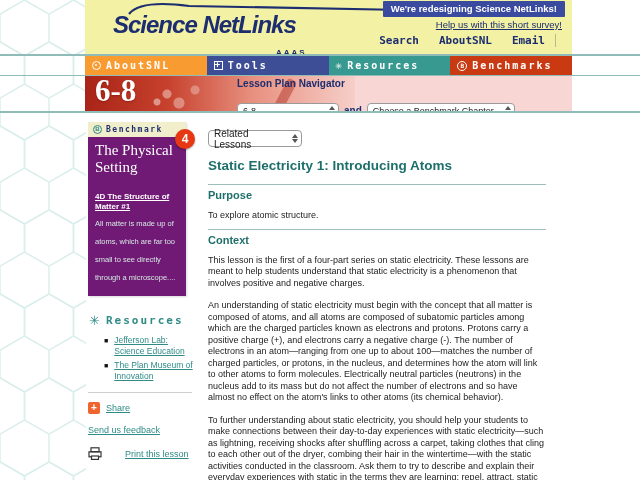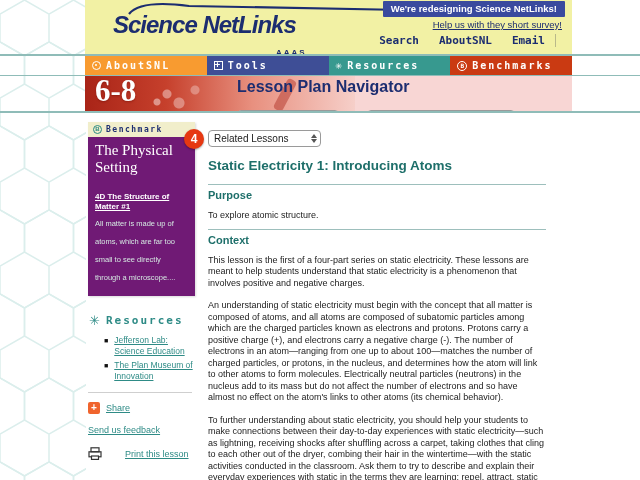--- a/index.html
+++ b/index.html
@@ -62,39 +62,39 @@
       radial-gradient(circle at 82px 18px, rgba(255,255,255,.40) 0 4px, rgba(255,255,255,0) 5px),
       radial-gradient(circle at 94px 27px, rgba(255,255,255,.35) 0 5px, rgba(255,255,255,0) 6px),
       radial-gradient(circle at 110px 14px, rgba(255,255,255,.30) 0 4px, rgba(255,255,255,0) 5px),
       linear-gradient(90deg, #a92417 0%, #c6402c 30%, #e8907f 62%, #f6cfc9 100%); }
   .banner-art { position:absolute; left:195px; top:2px; width:10px; height:34px;
                 background:rgba(170,40,28,.45); border-radius:4px; transform:rotate(28deg); }
   .grade { position:absolute; left:10px; top:-3px; color:#fff;
            font-family:"Liberation Serif", serif; font-weight:bold; font-size:31px;
            text-shadow:0 1px 2px rgba(120,20,10,.6); }
   .navigator { position:absolute; left:152px; top:2px; }
-  .nav-title { font-size:16px; font-weight:bold; color:#1c2d70; margin-bottom:14px; }
+  .nav-title { font-size:10px; font-weight:bold; color:#1c2d70; margin-bottom:14px; }
   .nav-row { display:flex; align-items:center; gap:5px; }
   .selectbox { display:flex; align-items:center; justify-content:space-between; background:#fff;
                border:1px solid #9a9a9a; border-radius:4px; height:15px; font-size:9px;
                color:#222; padding:0 3px 0 5px; cursor:pointer; }
   .sel-grade { width:102px; }
   .sel-chapter { width:148px; }
   .and { font-size:10px; font-weight:bold; color:#1c2d70; }
   .stepper { display:flex; flex-direction:column; align-items:center; gap:1px; margin-left:4px; }
   .stepper i { width:0; height:0; border-left:3px solid transparent; border-right:3px solid transparent; }
   .stepper .up { border-bottom:4px solid #555; }
   .stepper .dn { border-top:4px solid #555; }
   .display-btn { margin-top:3px; display:inline-block; padding:0px 9px 1px;
                  border:1px solid #8a8a8a; border-radius:3px;
                  background:linear-gradient(#fefefe,#dedede); font-size:10px; color:#222; cursor:pointer; }
 
   
   .sidebar { position:absolute; left:88px; top:122px; width:107px; z-index:2; }
-  .bm-box { position:relative; width:107px; box-shadow:1px 1px 2px rgba(0,0,0,.15); }
+  .bm-box { position:relative; width:98px; box-shadow:1px 1px 2px rgba(0,0,0,.15); }
   .bm-strip { background:#f1eecb; height:15px; display:flex; align-items:center; gap:4px; padding-left:5px; }
   .bm-strip .ic-cb2 { width:9px; height:9px; border:1.5px solid #2a8a82; border-radius:50%;
                       font-size:6px; line-height:6px; text-align:center; font-weight:bold; color:#2a8a82; flex:none; }
   .bm-strip-label { font-family:"DejaVu Sans Mono", monospace; font-size:8px; font-weight:bold;
                     letter-spacing:1.5px; color:#1c2d70; }
   .bm-badge { position:absolute; right:-9px; top:7px; width:20px; height:20px; background:#e63812;
               border-radius:50%; color:#fff; font-weight:bold; font-size:12px; line-height:20px;
               text-align:center; box-shadow:0 1px 2px rgba(0,0,0,.35); }
   .bm-body { background:#701a75; padding:5px 7px 9px; }
   .bm-title { font-family:"Liberation Serif", serif; font-size:15px; line-height:17px; color:#fff;
@@ -114,21 +114,21 @@
   .sb-divider { border-top:1px solid #cfcfcf; margin:10px 0 9px; width:104px; }
   .share-row { display:flex; align-items:center; gap:6px; margin-bottom:11px; cursor:pointer; }
   .share-ic { width:12px; height:12px; background:#f0642d; border-radius:2px; color:#fff;
               font-size:10px; line-height:11px; text-align:center; font-weight:bold; flex:none; }
   .sb-link { font-size:9px; color:#2e8b86; text-decoration:underline; cursor:pointer; }
   .feedback { display:block; margin-bottom:12px; }
   .print-row { display:flex; align-items:center; gap:23px; cursor:pointer; }
 
   
   .main { position:absolute; left:208px; top:130px; width:338px; z-index:2; }
-  .related-select { width:113px; height:17px; font-size:10px; margin-bottom:11px; }
+  .related-select { width:94px; height:17px; font-size:10px; margin-bottom:11px; }
   .page-title { font-size:13.5px; font-weight:bold; color:#1e6f6a; margin-bottom:11px; }
   .rule { border-top:1px solid #9dbfbc; margin:0; }
   .sec-head { font-size:11px; font-weight:bold; color:#1e6f6a; margin:4px 0 9px; }
   .body-p { font-size:9px; line-height:11.5px; color:#1c1c1c; margin-bottom:11px; }
   .purpose-p { margin-bottom:7px; }
 
   .print-svg { flex:none; }
 </style>
 </head>
 <body>
@@ -152,21 +152,21 @@
 
   <div class="header">
     <div class="logo-wrap">
       <svg class="logo-swoosh" width="300" height="14" xmlns="http://www.w3.org/2000/svg">
         <path d="M10 12 C 18 2, 40 0, 70 4 L 285 8" fill="none" stroke="#1c2d70" stroke-width="2.2"></path>
       </svg>
       <div class="logo">Science NetLinks</div>
       <div class="logo-sub">AAAS</div>
     </div>
     <div class="notice">We're redesigning Science NetLinks!</div>
-    <a class="survey">Help us with they short survey!</a>
+    <a class="survey">Help us with this short survey!</a>
     <div class="hlinks">
       <span>Search</span>
       <span>AboutSNL</span>
       <span>Email</span>
     </div>
   </div>
 
   <div class="nav">
     <div class="tab tab-lessons">
       <span class="ic-circle"></span>

